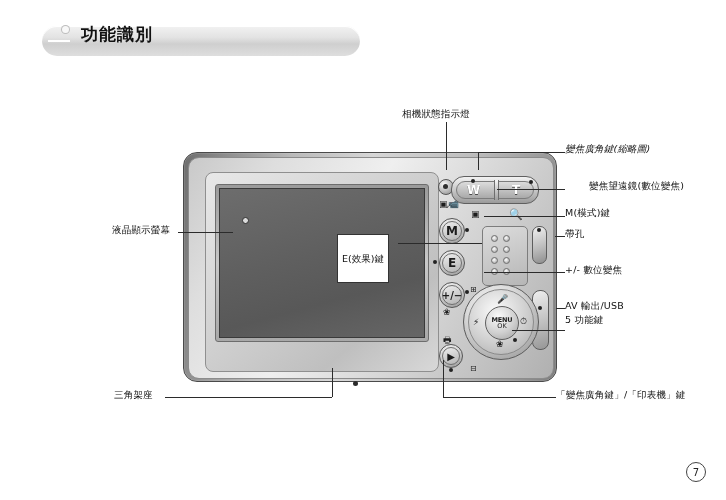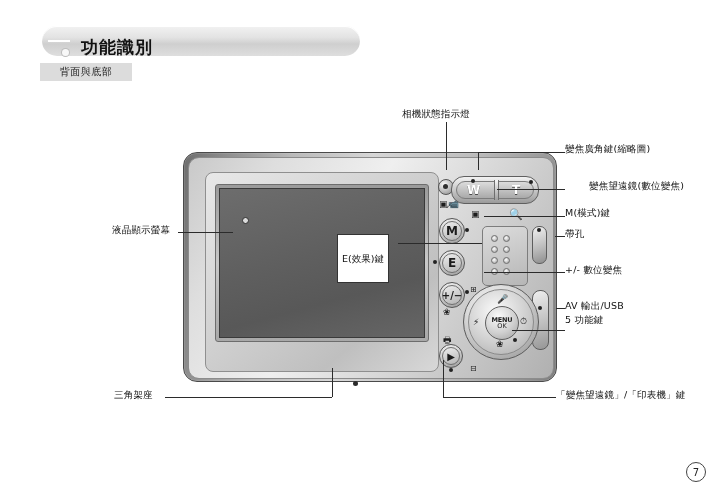--- a/index.html
+++ b/index.html
@@ -19,21 +19,21 @@
   }
 
   
   .section-header {
     position: absolute;
     left: 42px; top: 26px;
     width: 318px; height: 30px;
     border-radius: 15px;
     background: linear-gradient(to bottom, #f2f2f2 0%, #e3e3e3 38%, #cfcfcf 60%, #dedede 100%);
     box-shadow: inset 0 1px 0 #ffffff;
-    display: flex; align-items: flex-end;
+    display: flex; align-items: flex-start;
   }
   .hdr-dot {
     width: 7px; height: 7px; border-radius: 50%;
     background: #f8f8f8;
     box-shadow: 0 0 0 1px #bdbdbd;
     margin-left: 20px;
   }
   .hdr-tail {
     position: absolute; left: 6px; top: 14px;
     width: 22px; height: 2px;
@@ -441,23 +441,20 @@
 <body>
 
 <div class="page">
 
   <div class="section-header">
     <div class="hdr-tail"></div>
     <div class="hdr-dot"></div>
     <div class="section-title">功能識別</div>
   </div>
 
-  <div class="sub-header">
-    <span>背面與底部</span>
-  </div>
 
   <div class="label" style="left:402px; top:108px;">相機狀態指示燈</div>
   <div class="lead-v" style="left:446px; top:122px; height:48px;"></div>
 
   <div class="lead-v" style="left:478px; top:152px; height:18px;"></div>
   <div class="lead-h" style="left:478px; top:152px; width:62px;"></div>
 
   <div class="camera-wrap">
     <div class="top-edge"></div>
     <div class="cam-body">
@@ -546,42 +543,42 @@
             <span class="glyph">▶</span>
           </div>
           <div class="mini-dot" style="left:12px; top:202px;"></div>
           <div class="icon-batt-tag">⊟</div>
 
         </div>
       </div>
     </div>
   </div>
 
-  <div class="label right" style="left:565px; top:143px;">變焦廣角鍵(縮略圖)</div>
+  <div class="label right" style="left:565px; top:143px;font-style:italic;">變焦廣角鍵(縮略圖)</div>
   <div class="lead-h" style="left:540px; top:152px; width:25px;"></div>
 
   <div class="label right" style="left:565px; top:180px;margin-left:24px;">變焦望遠鏡(數位變焦)</div>
   <div class="lead-h" style="left:497px; top:189px; width:68px;"></div>
 
   <div class="label right" style="left:565px; top:207px;">M(模式)鍵</div>
   <div class="lead-h" style="left:484px; top:216px; width:81px;"></div>
 
   <div class="label right" style="left:565px; top:228px;">帶孔</div>
   <div class="lead-h" style="left:555px; top:236px; width:10px;"></div>
 
   <div class="label right" style="left:565px; top:264px;">+/- 數位變焦</div>
   <div class="lead-h" style="left:484px; top:272px; width:81px;"></div>
 
   <div class="label right" style="left:565px; top:300px;">AV 輸出/USB</div>
   <div class="lead-h" style="left:556px; top:308px; width:9px;"></div>
 
   <div class="label right" style="left:565px; top:314px;">5 功能鍵</div>
   <div class="lead-h" style="left:512px; top:330px; width:53px;"></div>
 
-  <div class="label right" style="left:556px; top:389px;">「變焦望遠鏡」/「印表機」鍵</div>
+  <div class="label right" style="left:556px; top:389px;">「變焦廣角鍵」/「印表機」鍵</div>
   <div class="lead-h" style="left:443px; top:397px; width:113px;"></div>
   <div class="lead-v" style="left:443px; top:360px; height:37px;"></div>
 
   <div class="label left" style="left:112px; top:224px;">液晶顯示螢幕</div>
   <div class="lead-h" style="left:178px; top:232px; width:55px;"></div>
 
   <div class="label left" style="left:114px; top:389px;">三角架座</div>
   <div class="lead-h" style="left:165px; top:397px; width:167px;"></div>
   <div class="lead-v" style="left:332px; top:368px; height:29px;"></div>
 

